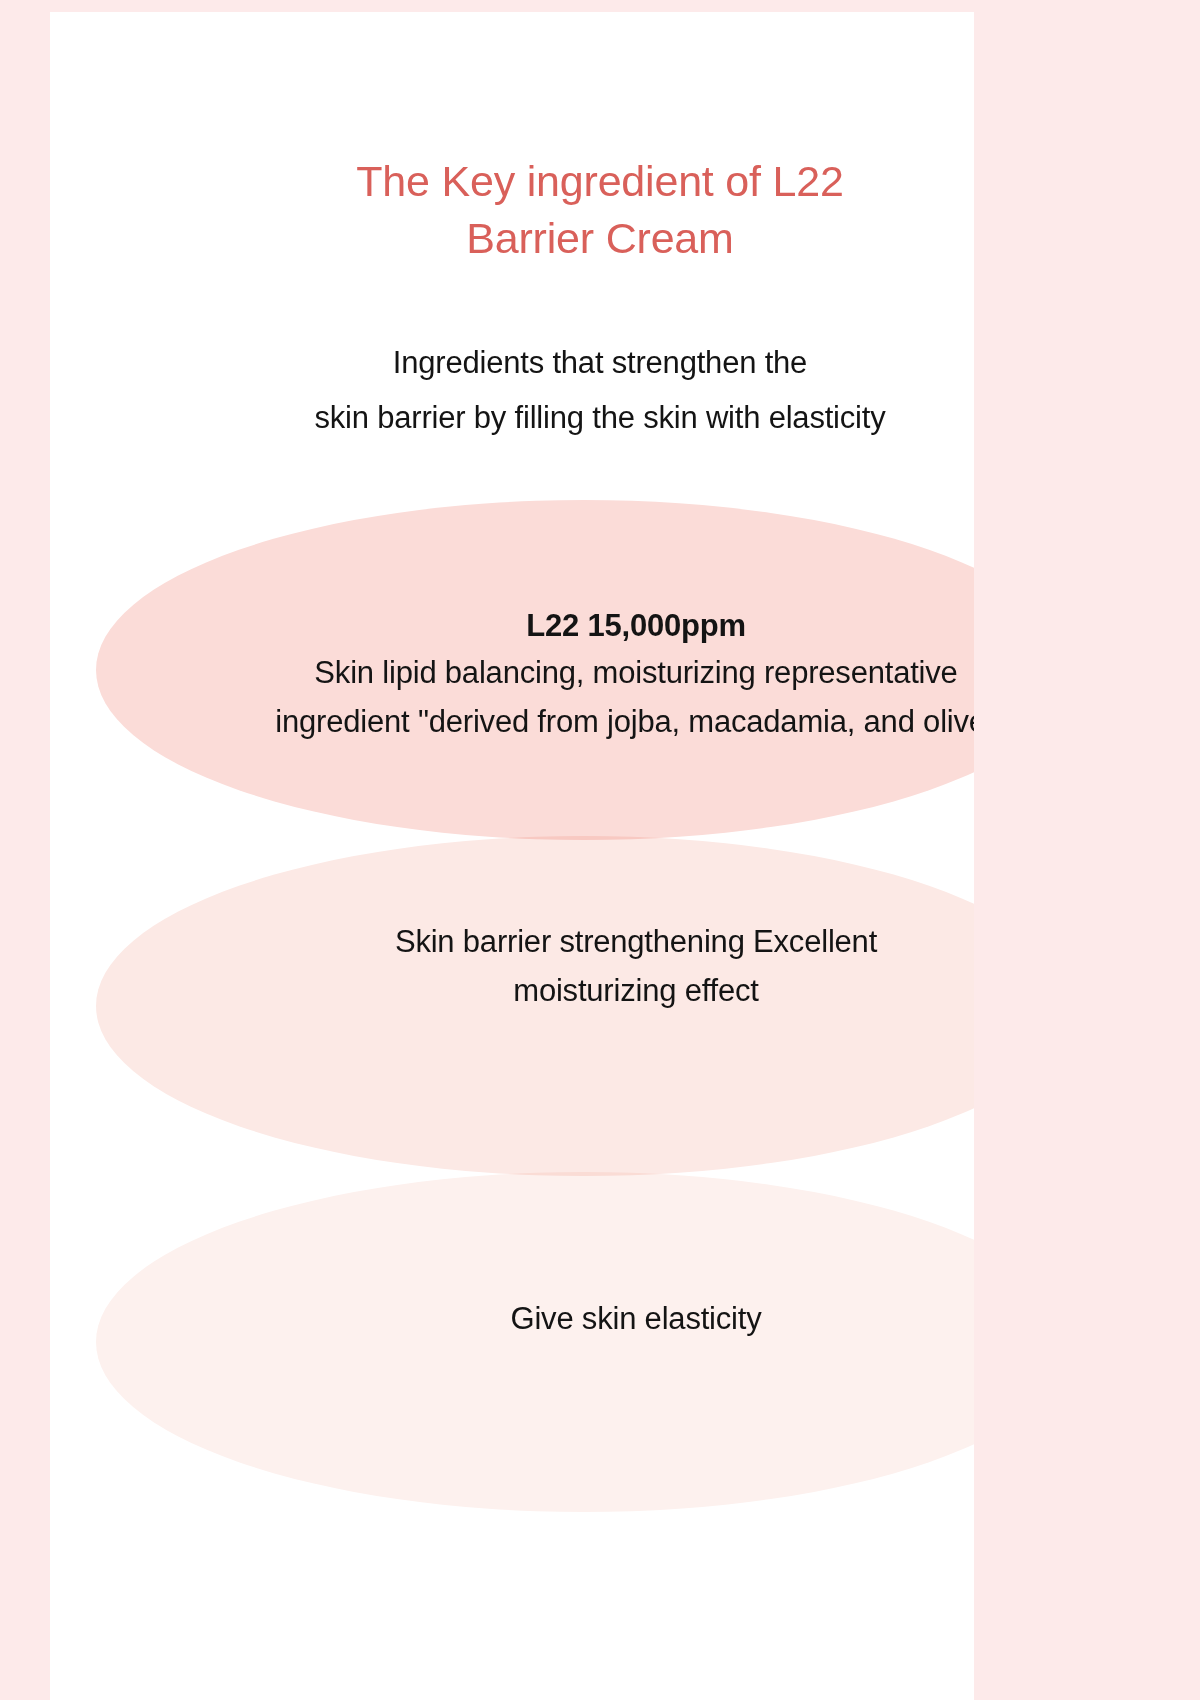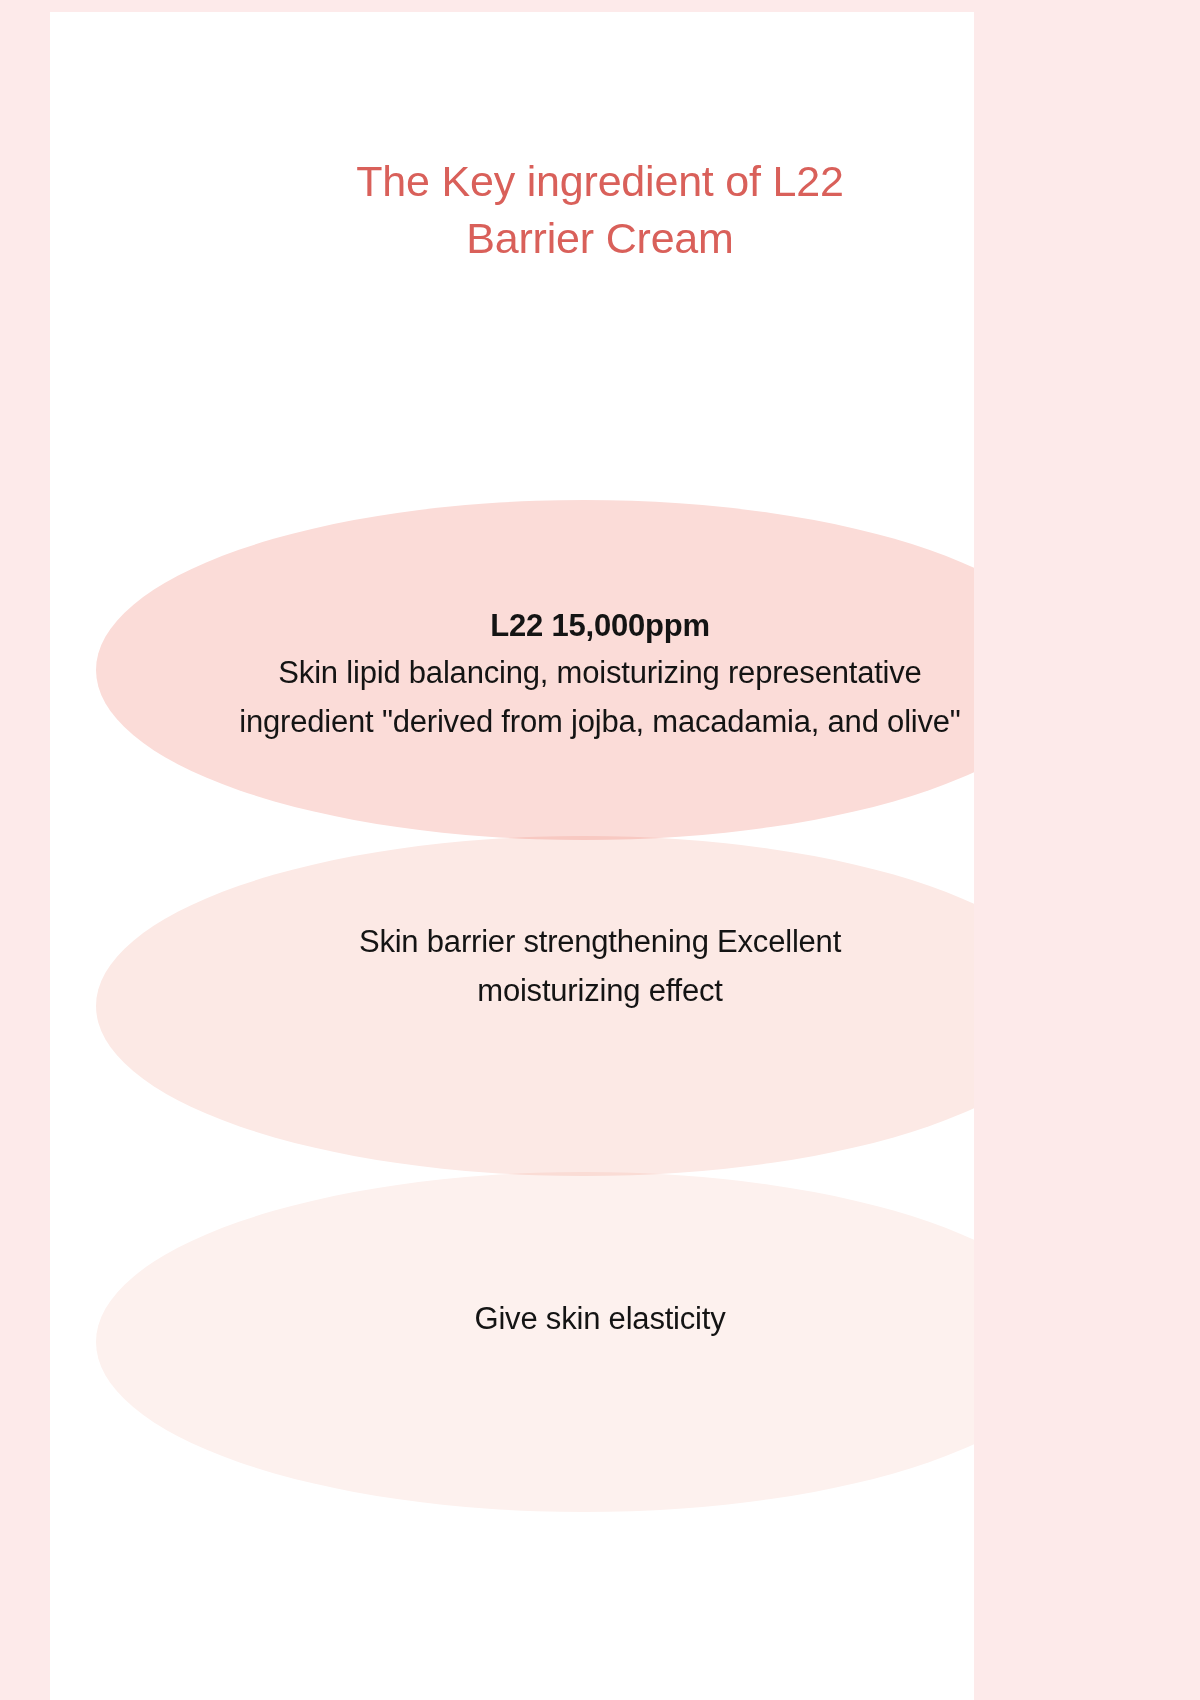--- a/index.html
+++ b/index.html
@@ -96,20 +96,21 @@
     background: #fdf1ee;
   }
 
   .ellipse-label {
     position: absolute;
     width: 1100px;
     left: 0;
     text-align: center;
     color: #141414;
     letter-spacing: -0.2px;
+    padding-left: 36px;
   }
   .ellipse-label .name {
     display: block;
     font-size: 31px;
     font-weight: 700;
     line-height: 1.45;
   }
   .ellipse-label .desc {
     display: block;
     font-size: 31px;
@@ -123,20 +124,22 @@
 </style>
 </head>
 <body>
 
 <div class="page" style="background: rgb(253, 234, 234);">
   <div class="canvas" style="background: rgb(255, 255, 255);">
 
     <h1 class="title" style="color: rgb(217, 96, 90);">The Key ingredient of L22
 Barrier Cream</h1>
 
+    <p class="subtitle" style="color: rgb(20, 20, 20);">Ingredients that strengthen the
+skin barrier by filling the skin with elasticity</p>
 
     <div class="ellipse-stack">
 
       <div class="ellipse ellipse-1" style="background: rgb(251, 220, 216);"></div>
       <div class="ellipse ellipse-2" style="background: rgb(252, 233, 229);"></div>
       <div class="ellipse ellipse-3" style="background: rgb(253, 241, 238);"></div>
 
       <div class="ellipse-label label-1">
         <span class="name">L22 15,000ppm</span>
         <span class="desc">Skin lipid balancing, moisturizing representative

